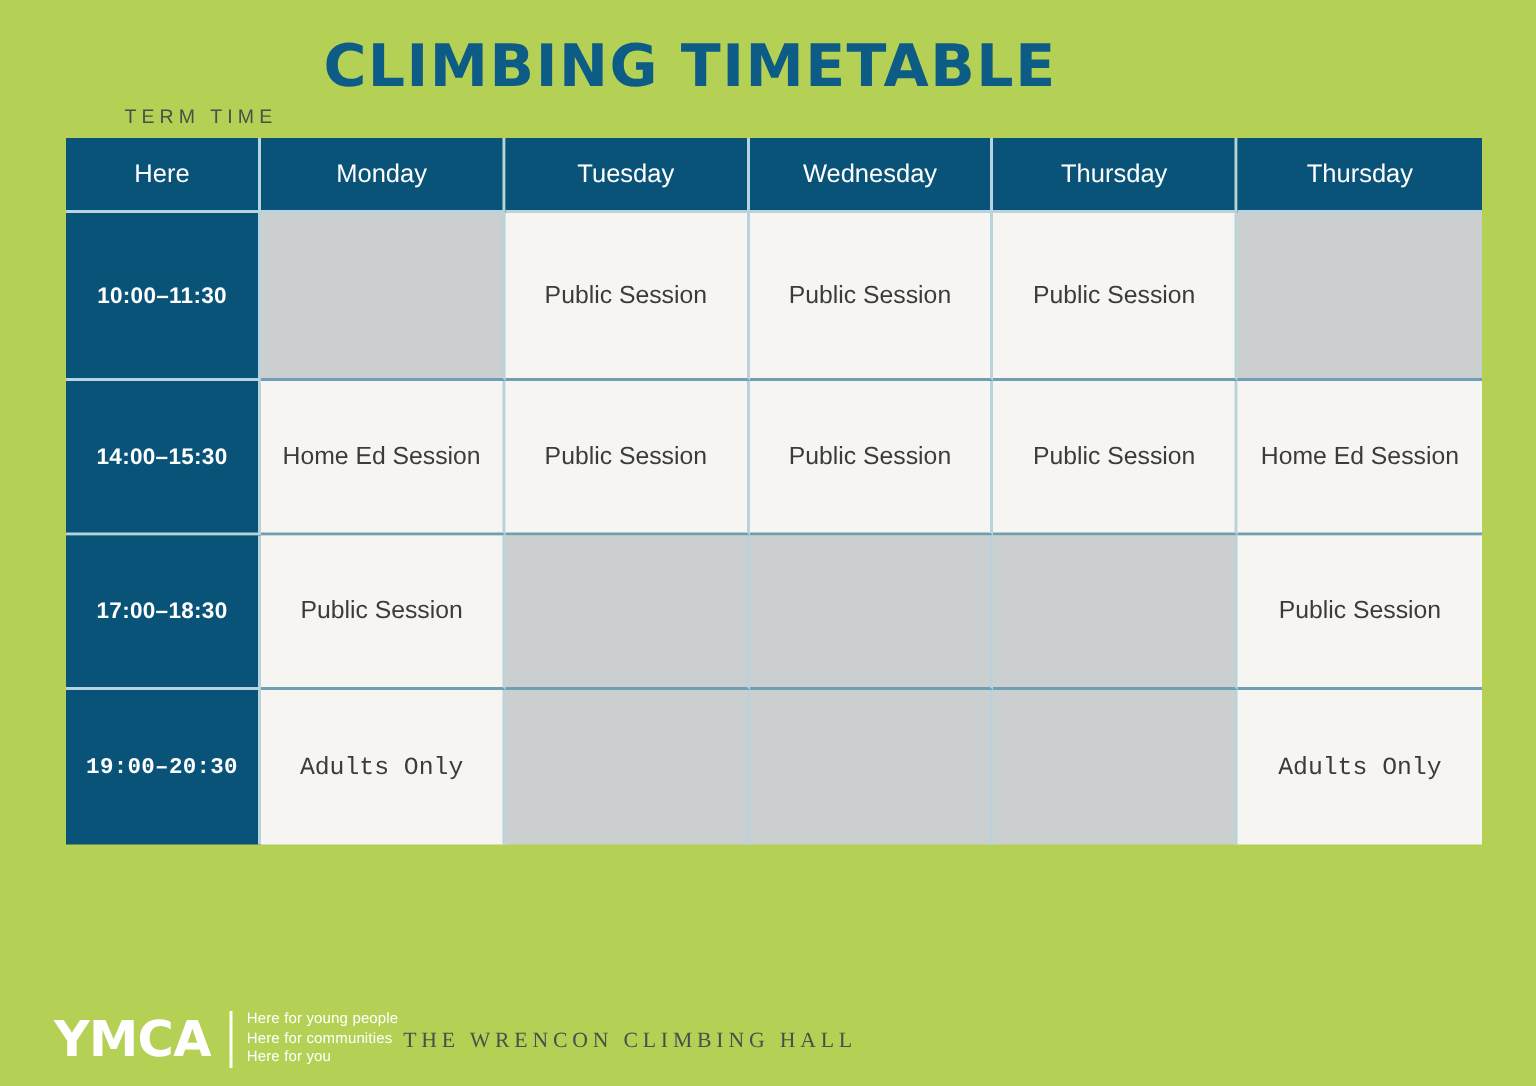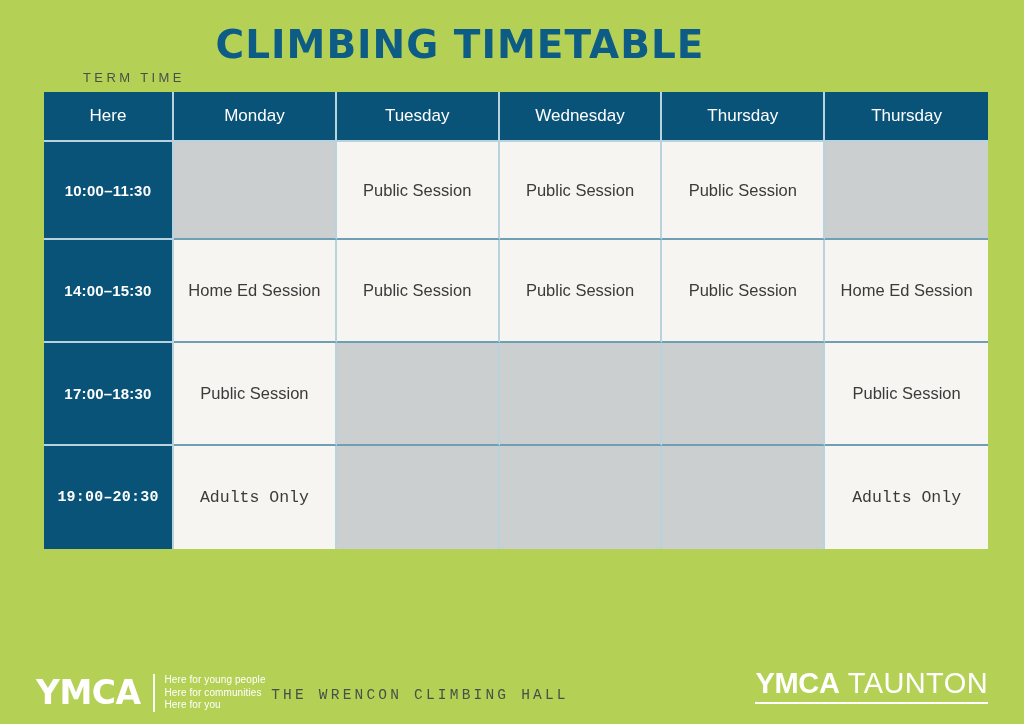--- a/index.html
+++ b/index.html
@@ -96,21 +96,21 @@
     background: #f7f5f2;
     color: #3b3b3b;
     font-size: 16.5px;
     font-weight: normal;
   }
   td.session.empty {
     background: #cccfd0;
   }
 
   tbody tr { height: 103px; }
-  tbody tr.r1 { height: 98px; }
+  tbody tr.r1 { height: 112px; }
 
   
   .footer {
     position: absolute;
     left: 0;
     bottom: 0;
     width: 1024px;
     height: 62px;
   }
 
@@ -149,21 +149,21 @@
   
   .hall-name {
     position: absolute;
     left: 0;
     bottom: 21px;
     width: 840px;
     text-align: center;
     font-size: 14.5px;
     letter-spacing: 3.2px;
     color: #4b4f4a;
-    font-family: Liberation Mono, monospace;
+    font-family: Liberation Serif, serif;
   }
 
   
   .taunton-lockup {
     position: absolute;
     right: 36px;
     bottom: 20px;
     text-align: right;
   }
   .taunton-text {
@@ -251,20 +251,14 @@
     <span class="ymca-divider"></span>
     <span class="ymca-tagline">
       <span>Here for young people</span><br>
       <span>Here for communities</span><br>
       <span>Here for you</span>
     </span>
   </div>
 
   <div class="hall-name">THE WRENCON CLIMBING HALL</div>
 
-  <div class="taunton-lockup">
-    <div class="taunton-text">
-      <span class="bold">YMCA</span><span>&nbsp;</span><span class="light">TAUNTON</span>
-    </div>
-    <div class="taunton-rule"></div>
-  </div>
 
 </div>
 
 </body></html>

